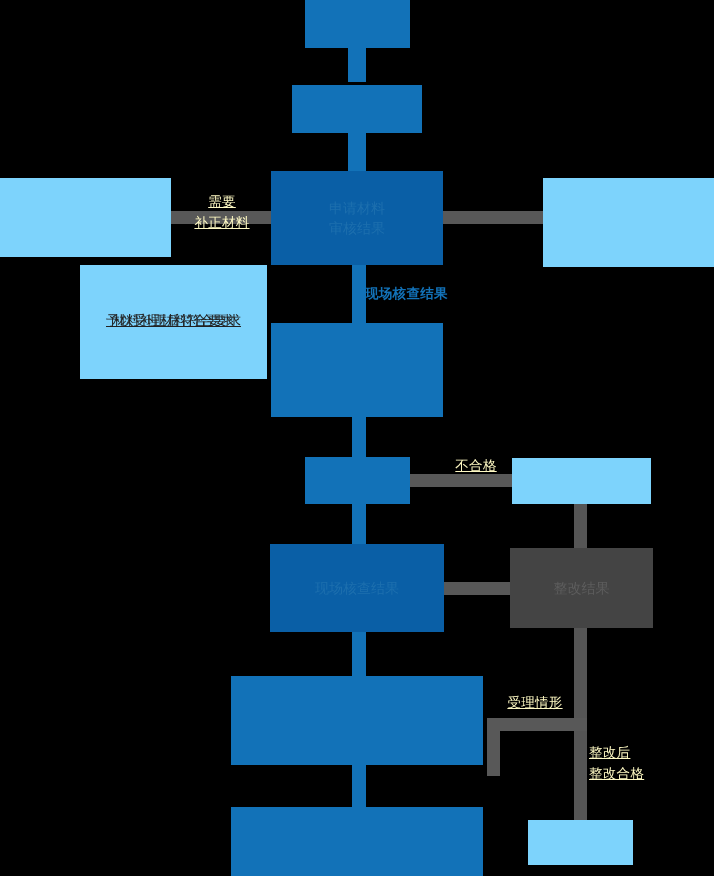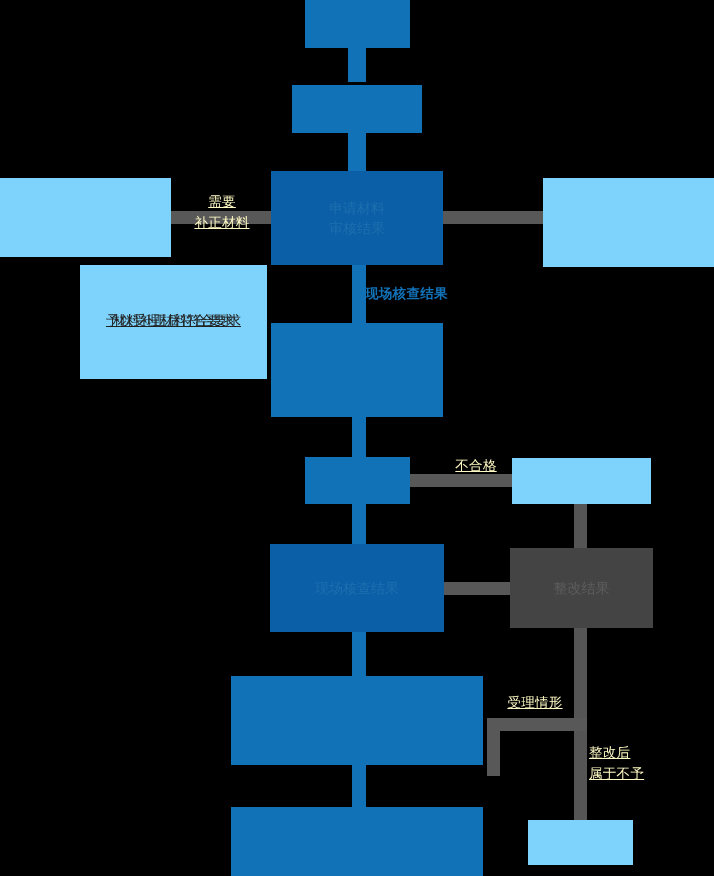--- a/index.html
+++ b/index.html
@@ -169,15 +169,15 @@
 补正材料</div>
 
 
   <div class="edge-label blue" style="left:365px; top:283px; width:110px; text-align:left; font-weight:bold;">现场核查结果</div>
 
   <div class="edge-label gray" style="left:434px; top:455px; width:84px;">不合格</div>
 
   <div class="edge-label gray" style="left:493px; top:692px; width:84px;">受理情形</div>
 
   <div class="edge-label gray" style="left:589px; top:742px; width:92px; text-align:left;">整改后
-属于不予</div>
+整改合格</div>
 
 </div>
 
 </body></html>

